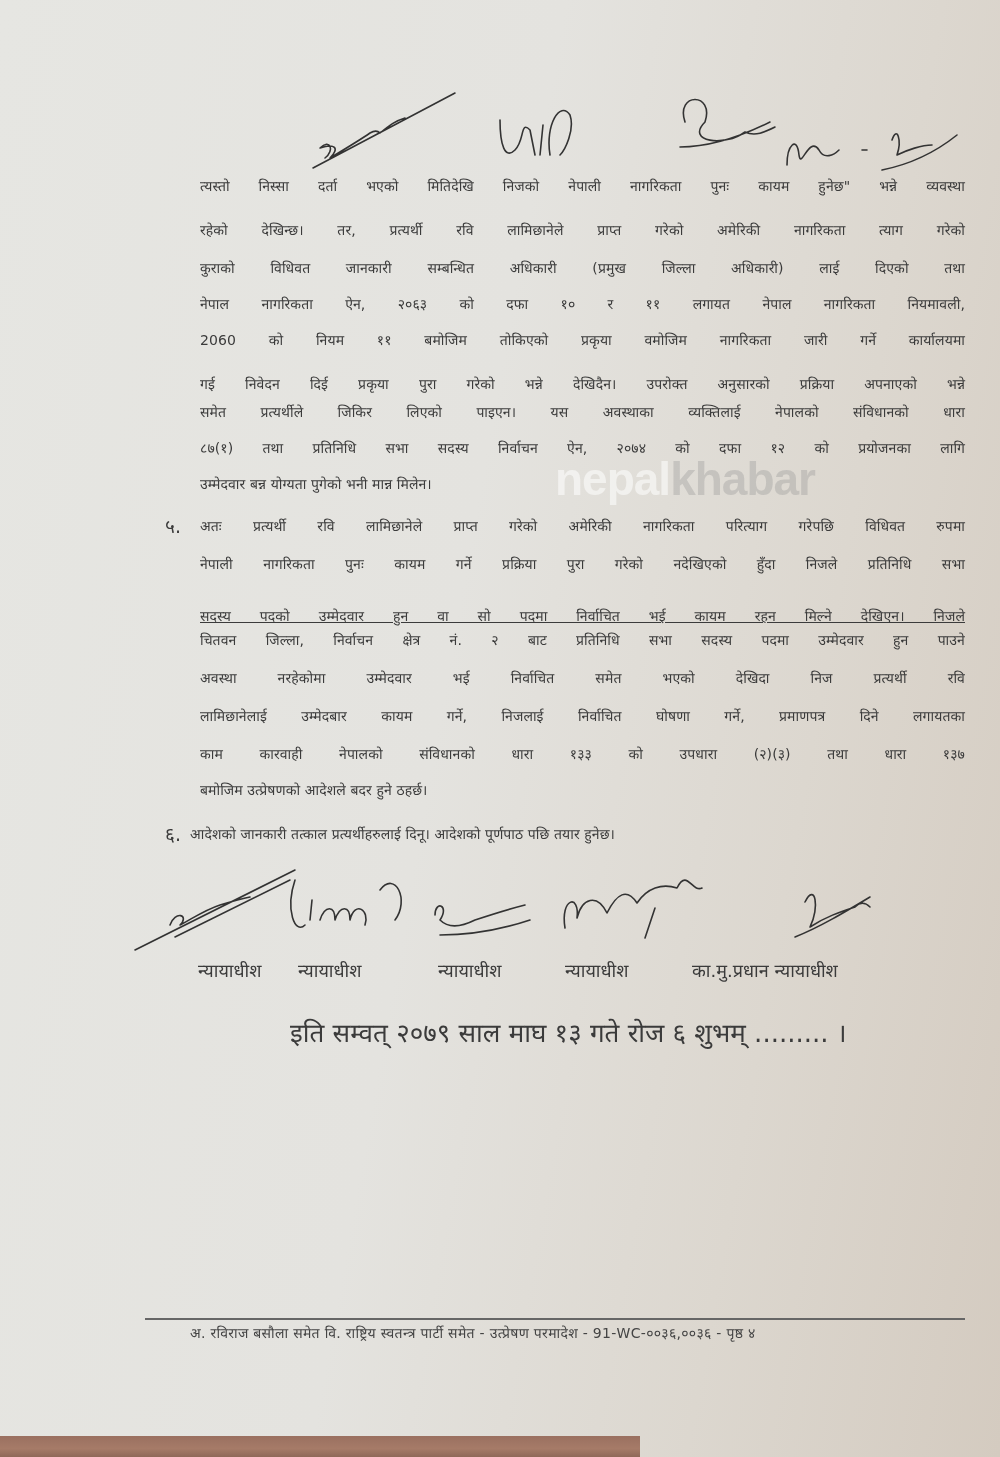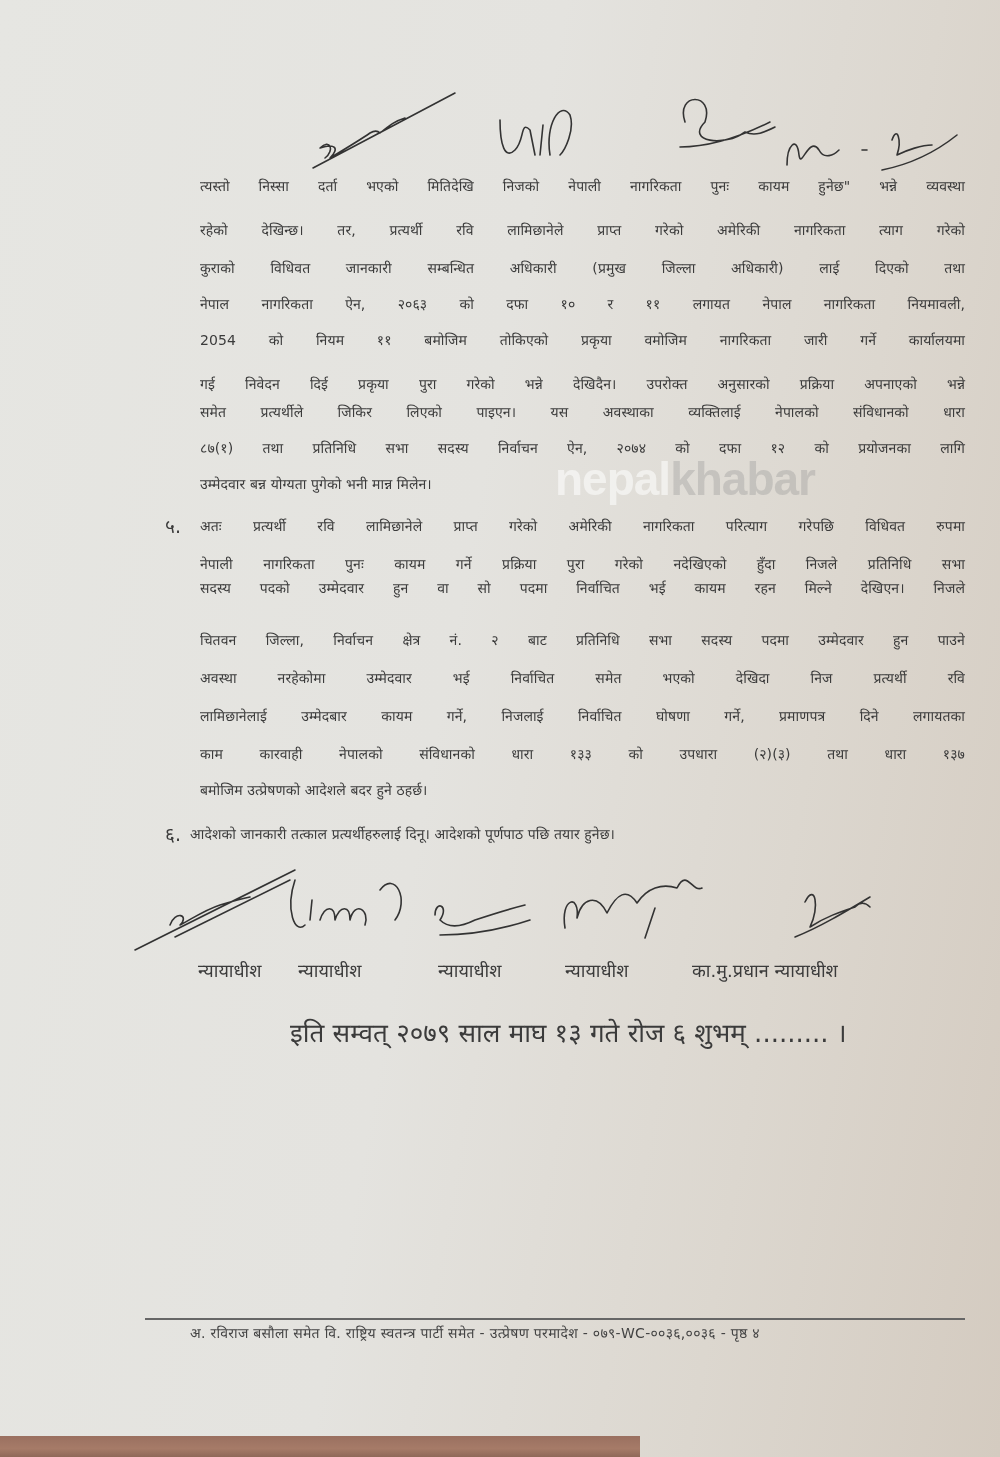--- a/index.html
+++ b/index.html
@@ -61,32 +61,32 @@
   <div class="sig" style="left:782px;top:125px;">
     <svg width="180" height="60">
         <path d="M5 40 c0-20 10-30 12-10 c2 15 10-20 20-5 c5 10 15 5 20 0 M80 25 l5 0 M110 15 c5-15 10 0 5 15 c10-5 25-10 35-10 M100 45 c25-5 50-15 75-35"></path>
       </svg>
   </div>
 
   <div class="text-line" style="top:174px;">त्यस्तो निस्सा दर्ता भएको मितिदेखि निजको नेपाली नागरिकता पुनः कायम हुनेछ" भन्ने व्यवस्था</div>
   <div class="text-line" style="top:218px;">रहेको देखिन्छ। तर, प्रत्यर्थी रवि लामिछानेले प्राप्त गरेको अमेरिकी नागरिकता त्याग गरेको</div>
   <div class="text-line" style="top:256px;">कुराको विधिवत जानकारी सम्बन्धित अधिकारी (प्रमुख जिल्ला अधिकारी) लाई दिएको तथा</div>
   <div class="text-line" style="top:292px;">नेपाल नागरिकता ऐन, २०६३ को दफा १० र ११ लगायत नेपाल नागरिकता नियमावली,</div>
-  <div class="text-line" style="top:328px;">2054 को नियम ११ बमोजिम तोकिएको प्रकृया वमोजिम नागरिकता जारी गर्ने कार्यालयमा</div>
+  <div class="text-line" style="top:328px;">2060 को नियम ११ बमोजिम तोकिएको प्रकृया वमोजिम नागरिकता जारी गर्ने कार्यालयमा</div>
   <div class="text-line" style="top:372px;">गई निवेदन दिई प्रकृया पुरा गरेको भन्ने देखिदैन। उपरोक्त अनुसारको प्रक्रिया अपनाएको भन्ने</div>
   <div class="text-line" style="top:400px;">समेत प्रत्यर्थीले जिकिर लिएको पाइएन। यस अवस्थाका व्यक्तिलाई नेपालको संविधानको धारा</div>
   <div class="text-line" style="top:436px;">८७(१) तथा प्रतिनिधि सभा सदस्य निर्वाचन ऐन, २०७४ को दफा १२ को प्रयोजनका लागि</div>
   <div class="text-line last" style="top:472px;">उम्मेदवार बन्न योग्यता पुगेको भनी मान्न मिलेन।</div>
 
   <div class="watermark"><span class="wm-a">nepal</span><span class="wm-b">khabar</span></div>
 
   <div class="num" style="top:514px;">५.</div>
   <div class="text-line" style="top:514px;">अतः प्रत्यर्थी रवि लामिछानेले प्राप्त गरेको अमेरिकी नागरिकता परित्याग गरेपछि विधिवत रुपमा</div>
   <div class="text-line" style="top:552px;">नेपाली नागरिकता पुनः कायम गर्ने प्रक्रिया पुरा गरेको नदेखिएको हुँदा निजले प्रतिनिधि सभा</div>
-  <div class="text-line" style="top:576px;">सदस्य पदको उम्मेदवार हुन वा सो पदमा निर्वाचित भई कायम रहन मिल्ने देखिएन। निजले</div>
+  <div class="text-line" style="top:604px;text-decoration:underline;">सदस्य पदको उम्मेदवार हुन वा सो पदमा निर्वाचित भई कायम रहन मिल्ने देखिएन। निजले</div>
   <div class="text-line" style="top:628px;">चितवन जिल्ला, निर्वाचन क्षेत्र नं. २ बाट प्रतिनिधि सभा सदस्य पदमा उम्मेदवार हुन पाउने</div>
   <div class="text-line" style="top:704px;">लामिछानेलाई उम्मेदबार कायम गर्ने, निजलाई निर्वाचित घोषणा गर्ने, प्रमाणपत्र दिने लगायतका</div>
   <div class="text-line" style="top:666px;">अवस्था नरहेकोमा उम्मेदवार भई निर्वाचित समेत भएको देखिदा निज प्रत्यर्थी रवि</div>
   <div class="text-line" style="top:742px;">काम कारवाही नेपालको संविधानको धारा १३३ को उपधारा (२)(३) तथा धारा १३७</div>
   <div class="text-line last" style="top:778px;">बमोजिम उत्प्रेषणको आदेशले बदर हुने ठहर्छ।</div>
 
   <div class="num" style="top:822px;">६.</div>
   <div class="text-line last" style="top:822px;left:190px;">आदेशको जानकारी तत्काल प्रत्यर्थीहरुलाई दिनू। आदेशको पूर्णपाठ पछि तयार हुनेछ।</div>
 
   <div class="sig" style="left:130px;top:865px;">
@@ -117,16 +117,16 @@
 
   <div class="judge-title" style="left:198px;">न्यायाधीश</div>
   <div class="judge-title" style="left:298px;">न्यायाधीश</div>
   <div class="judge-title" style="left:438px;">न्यायाधीश</div>
   <div class="judge-title" style="left:565px;">न्यायाधीश</div>
   <div class="judge-title" style="left:692px;">का.मु.प्रधान न्यायाधीश</div>
 
   <div class="date-line">इति सम्वत् २०७९ साल माघ १३ गते रोज ६ शुभम् ......... ।</div>
 
   <div class="footer-rule"></div>
-  <div class="footer-text">अ. रविराज बसौला समेत वि. राष्ट्रिय स्वतन्त्र पार्टी समेत - उत्प्रेषण परमादेश - ०७९-WC-००३६,००३६ - पृष्ठ ४</div>
+  <div class="footer-text">अ. रविराज बसौला समेत वि. राष्ट्रिय स्वतन्त्र पार्टी समेत - उत्प्रेषण परमादेश - 91-WC-००३६,००३६ - पृष्ठ ४</div>
 
   <div class="table-edge"></div>
 </div>
 
 </body></html>

